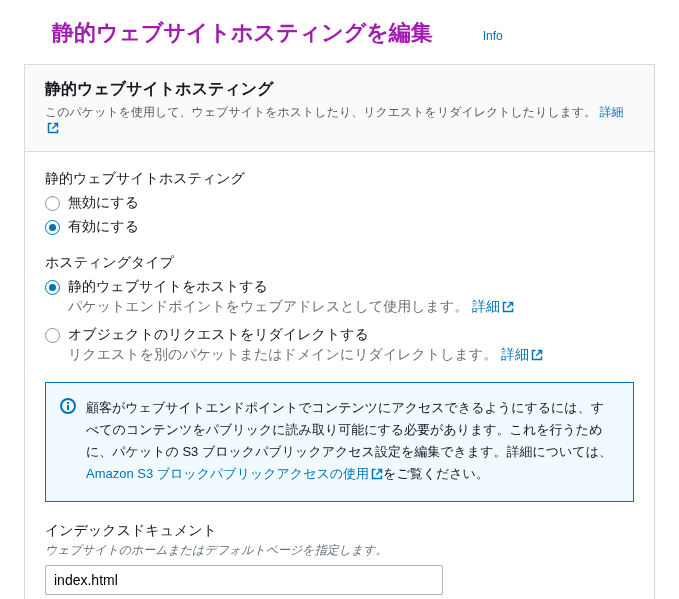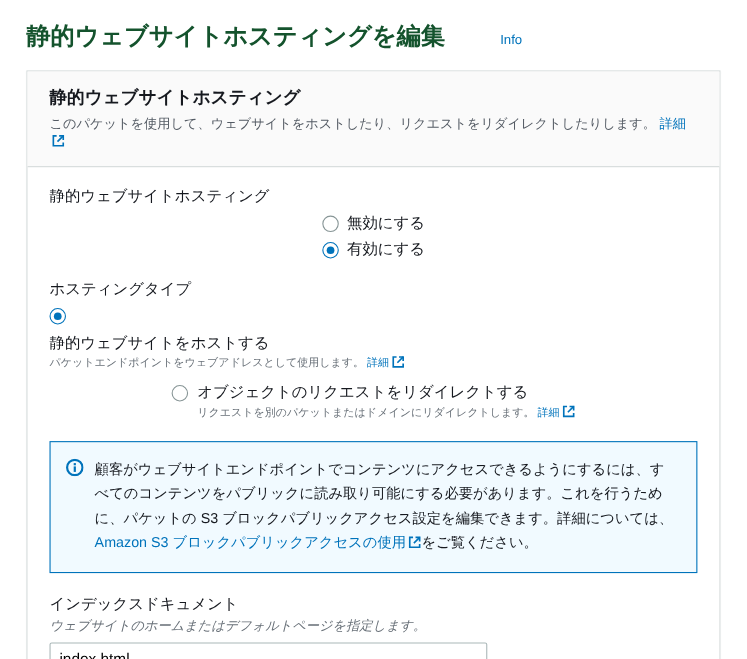--- a/index.html
+++ b/index.html
@@ -5,49 +5,49 @@
   * { box-sizing: border-box; margin: 0; padding: 0; }
   body {
     font-family: "Amazon Ember", "Helvetica Neue", Arial, "Hiragino Kaku Gothic ProN", "Hiragino Sans", Meiryo, sans-serif;
     font-size: 14px;
     color: #16191f;
     background: #ffffff;
     width: 679px;
   }
   .page { padding: 18px 24px 0 24px; }
   .page-header { display: flex; align-items: baseline; gap: 10px; margin-bottom: 16px; }
-  .page-title { font-size: 22px; font-weight: 700; color: #14532d; }
+  .page-title { font-size: 22px; font-weight: 700; color: #a21caf; margin-left: 28px; }
   .info-link { font-size: 12px; color: #0073bb; font-weight: 400; cursor: pointer; margin-left: 40px; }
   .panel {
     border: 1px solid #d5dbdb;
     box-shadow: 0 1px 1px rgba(0,0,0,0.05);
   }
   .panel-header {
     padding: 14px 20px 14px 20px;
     border-bottom: 1px solid #d5dbdb;
     background: #fafafa;
   }
   .panel-title { font-size: 16px; font-weight: 700; margin-bottom: 4px; }
   .panel-desc { font-size: 12px; color: #545b64; }
   .panel-body { padding: 18px 20px 20px 20px; }
   .field-block { margin-bottom: 18px; }
   .field-hint { font-size: 12px; color: #687078; margin-top: 2px; font-style: italic; }
-  .radio-row { display: flex; align-items: flex-start; gap: 8px; margin: 6px 0; cursor: pointer; justify-content: center; }
+  .radio-row { display: flex; align-items: flex-start; gap: 8px; margin: 6px 0; cursor: pointer; }
   .radio {
     width: 15px; height: 15px; border-radius: 50%;
     border: 1px solid #879596; margin-top: 2px;
     flex-shrink: 0; position: relative; background:#fff;
   }
   .radio.checked { border-color: #0073bb; }
   .radio.checked::after {
     content: ""; position: absolute; top: 3px; left: 3px;
     width: 7px; height: 7px; border-radius: 50%; background: #0073bb;
   }
   .radio-label { font-size: 14px; }
-  .radio-sub { font-size: 10px; color: #687078; margin-top: 2px; }
+  .radio-sub { font-size: 14px; color: #687078; margin-top: 2px; }
   .link { color: #0073bb; cursor: pointer; }
   .ext-icon {
     display: inline-block; vertical-align: -2px; margin-left: 2px;
   }
   .ext-icon svg { width: 12px; height: 12px; }
   .info-box {
     border: 1px solid #0073bb;
     background: #f1faff;
     padding: 14px 16px 14px 14px;
     display: flex; gap: 10px;
@@ -104,21 +104,21 @@
         </div>
         <div class="radio-row">
           <div class="radio checked"></div>
           <div class="radio-label">有効にする</div>
         </div>
       </div>
 
       <div class="field-block">
         <div class="section-label">ホスティングタイプ</div>
 
-        <div class="radio-row" style="align-items:flex-start;flex-direction:column;">
+        <div class="radio-row" style="align-items:flex-start;">
           <div class="radio checked"></div>
           <div>
             <div class="radio-label">静的ウェブサイトをホストする</div>
             <div class="radio-sub">
               <span>パケットエンドポイントをウェブアドレスとして使用します。</span>
               <span class="link">
                 <span>詳細</span><span class="ext-icon"><svg viewBox="0 0 16 16" fill="none" stroke="#0073bb" stroke-width="2">
                       <path d="M6 2H2v12h12v-4"></path>
                       <path d="M9 2h5v5"></path>
                       <path d="M14 2L7 9"></path>

